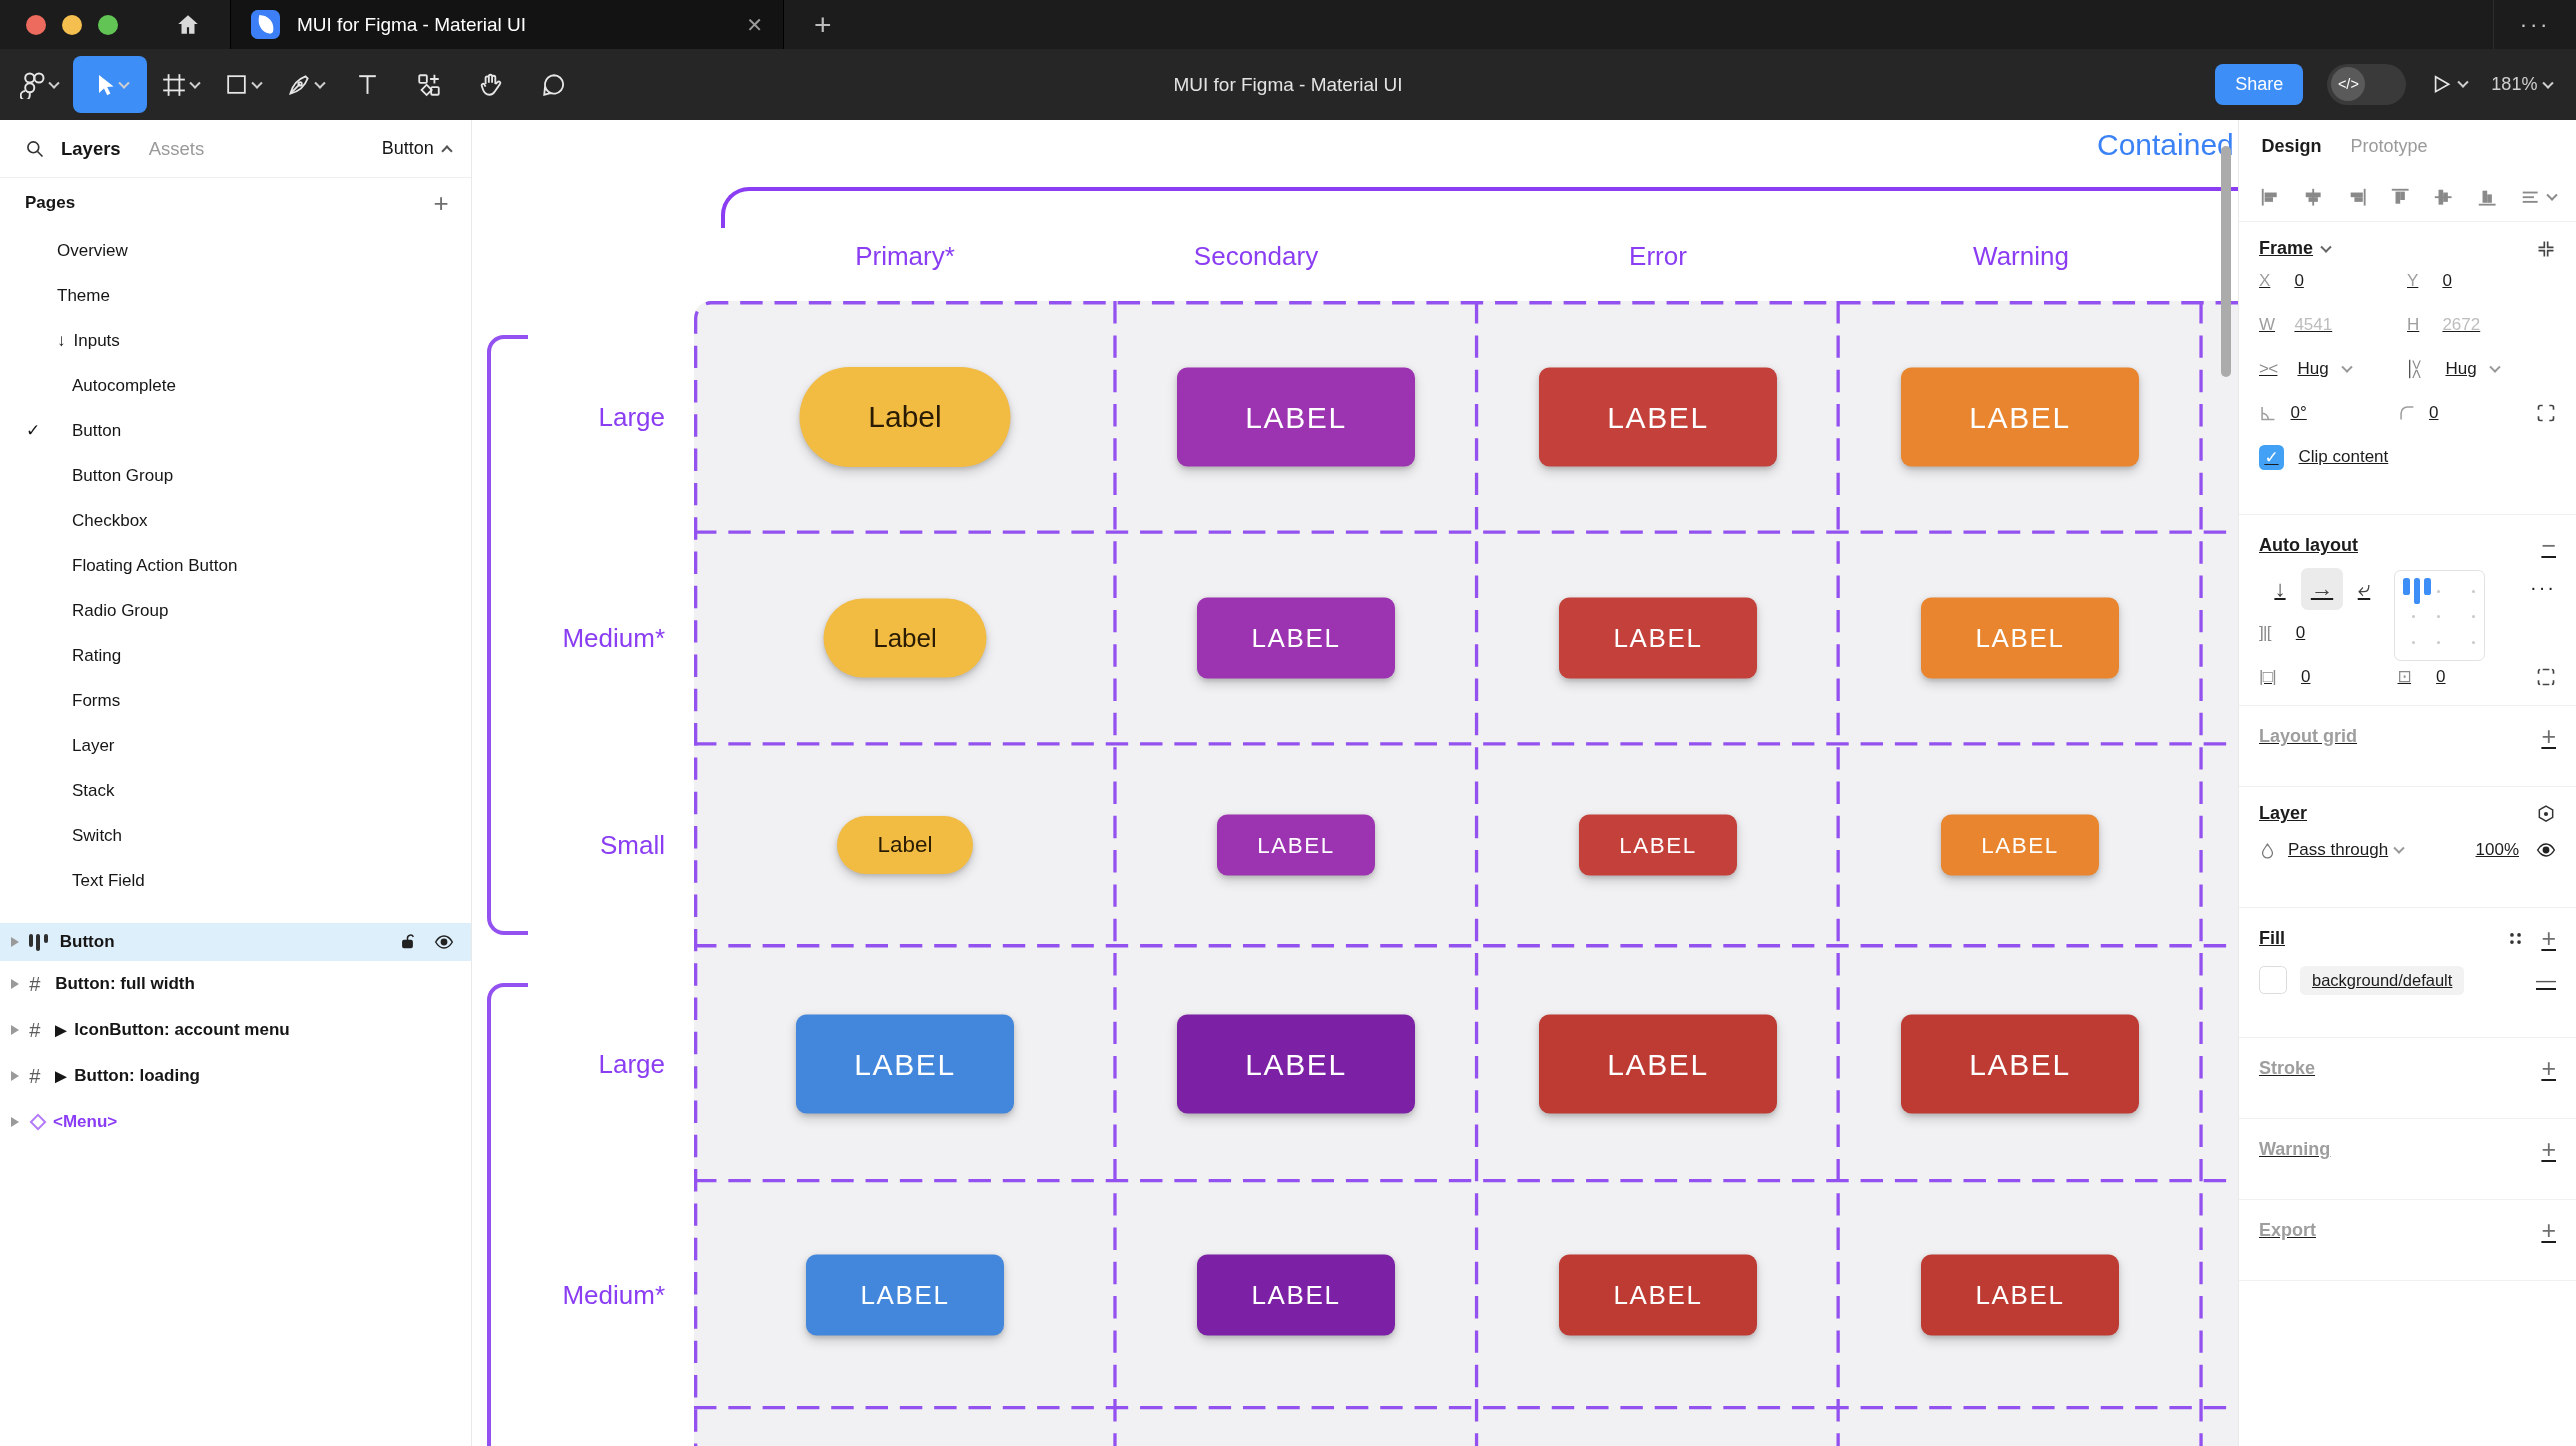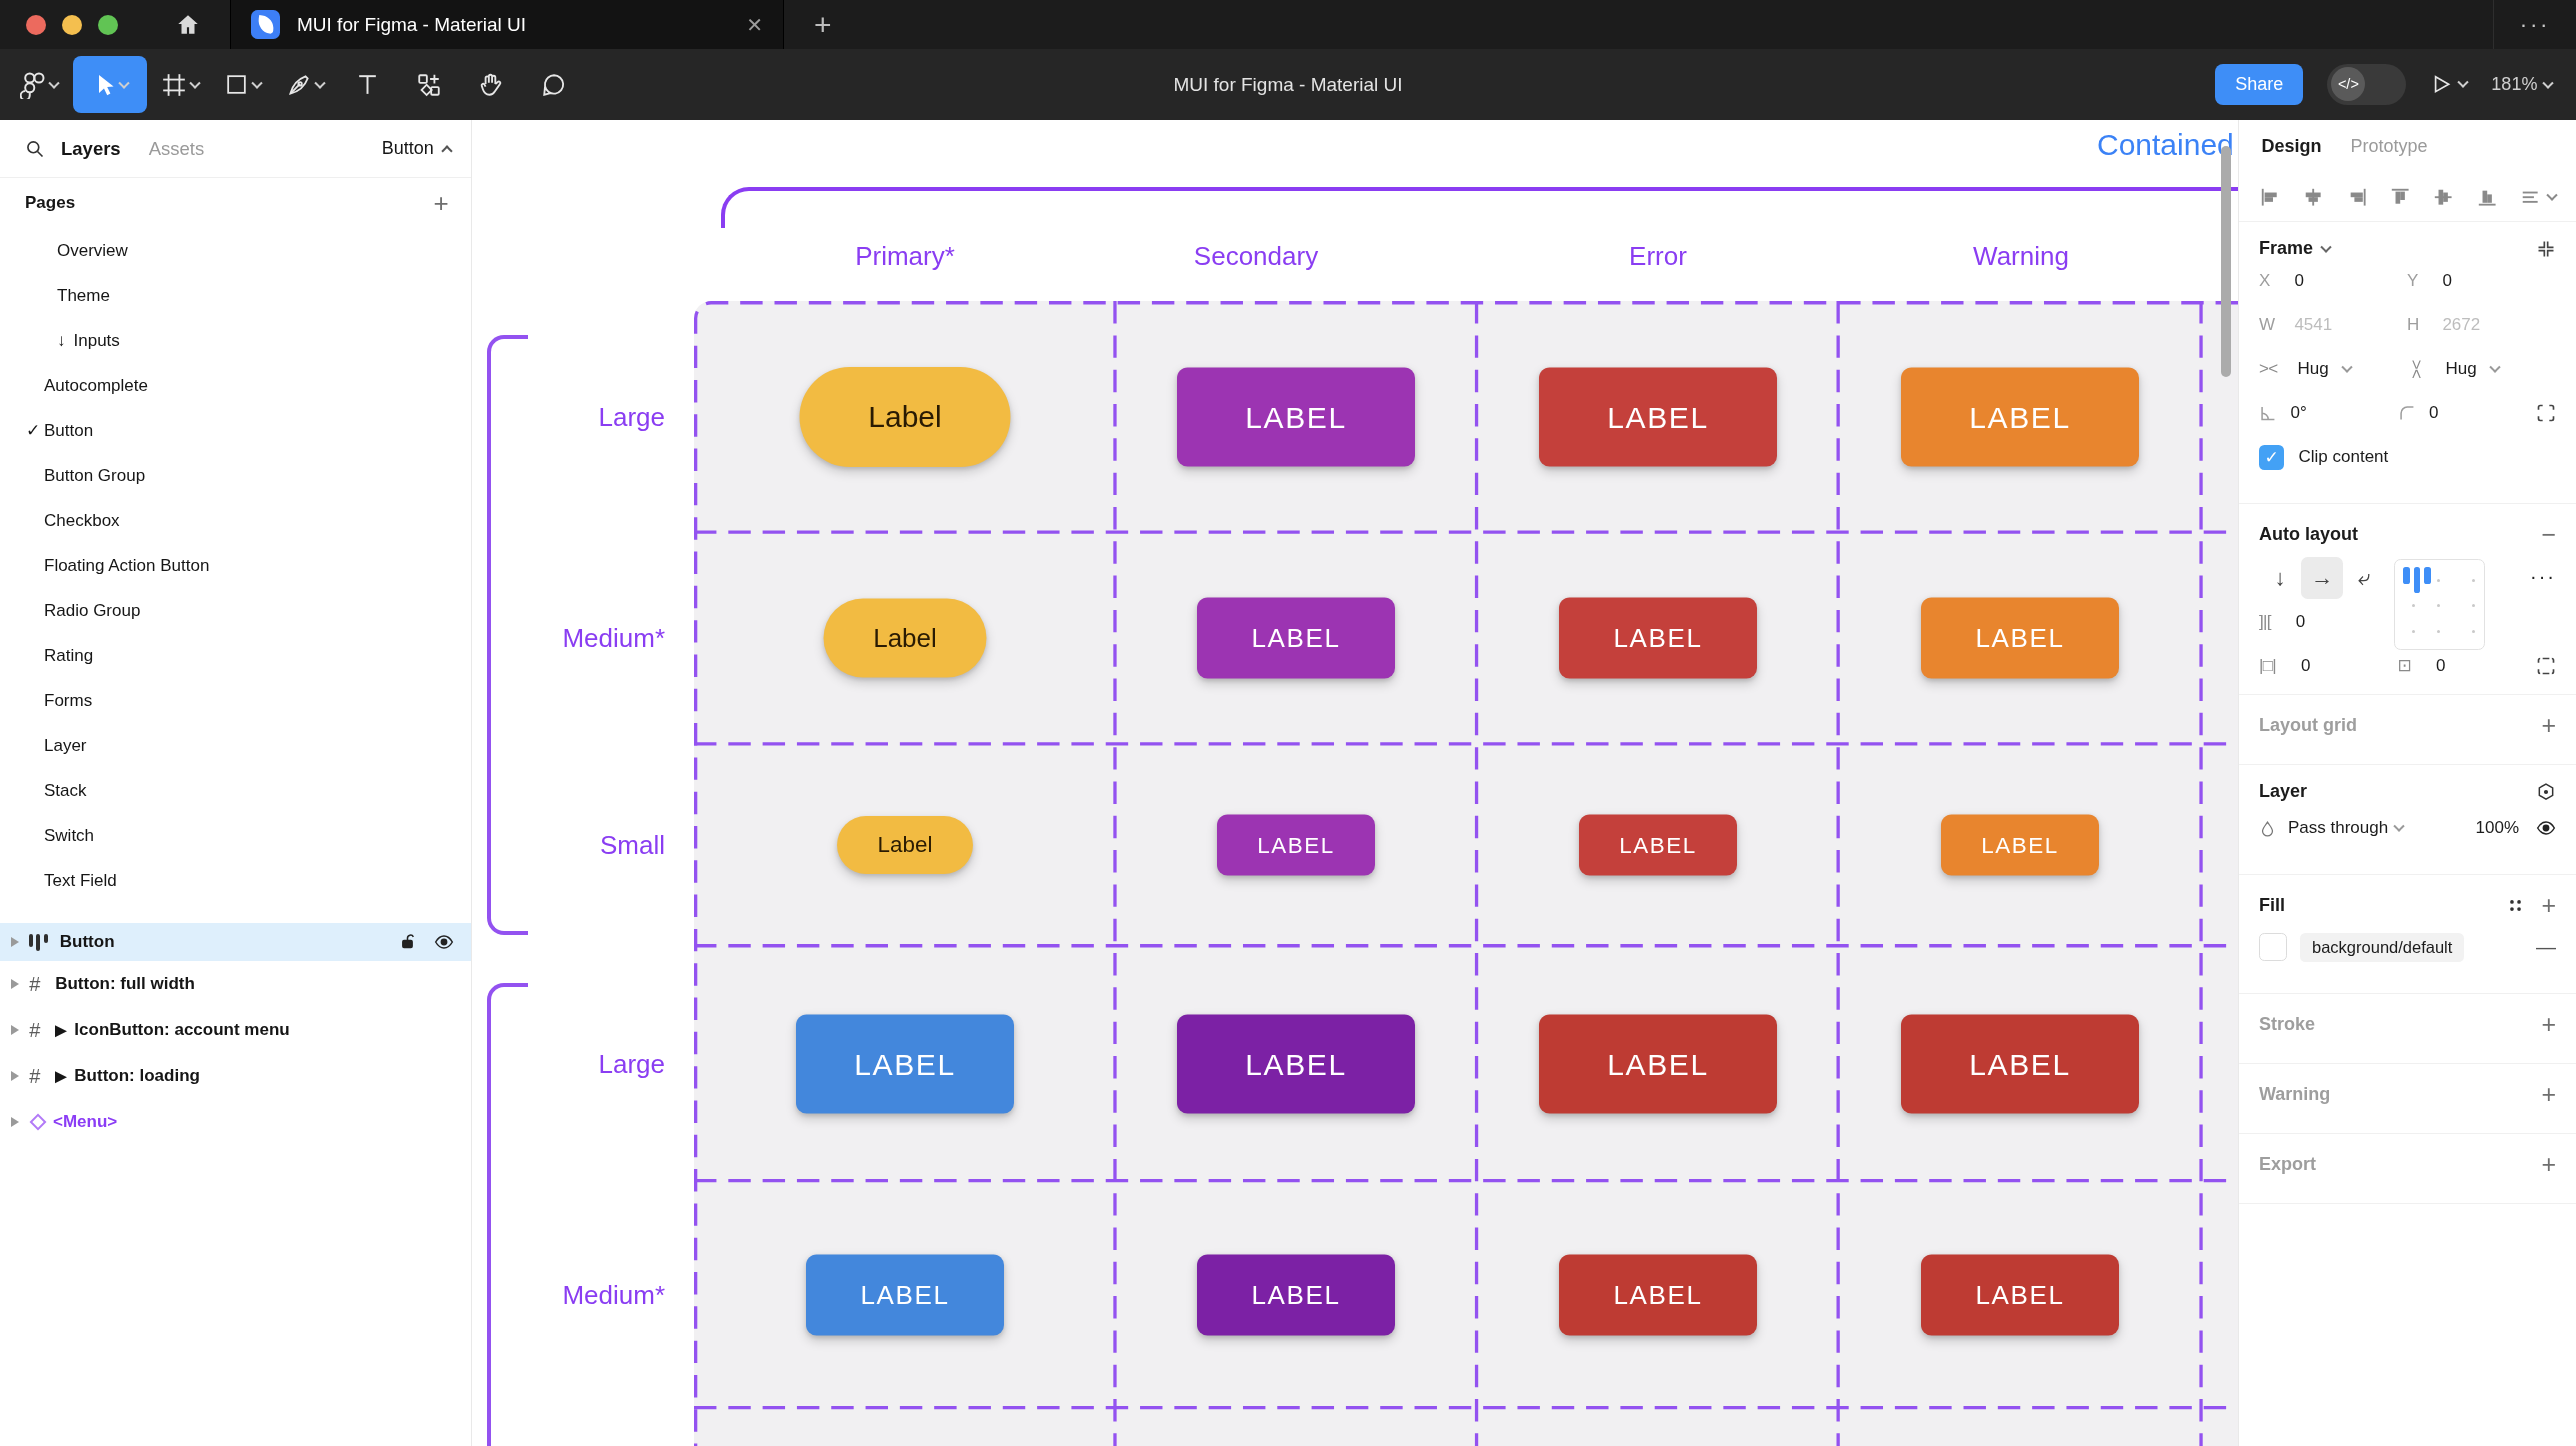--- a/index.html
+++ b/index.html
@@ -51,21 +51,21 @@
     border-bottom:1.3px solid #EFEFEF; }
   .sb-head .t1 { font-size:18.5px; font-weight:bold; margin-left:16px; }
   .sb-head .t2 { font-size:18.5px; color:#9a9a9a; margin-left:28px; }
   .sb-head .psel { margin-left:auto; font-size:18px; display:flex; align-items:center; gap:9.2px;}
   .chvup { width:8px; height:8px; border-right:2px solid #555; border-bottom:2px solid #555;
     transform:rotate(-135deg); display:inline-block; margin-top:5.3px;}
   .pages-row { height:50px; display:flex; align-items:center; padding:0 22.4px 0 25px; }
   .pages-row .lbl { font-size:17px; font-weight:bold; }
   .plus { margin-left:auto; font-size:26px; color:#6f6f6f; font-weight:300; }
   .pitem { height:45px; display:flex; align-items:center; font-size:17px; position:relative; }
-  .pitem.lv1 { padding-left:57px; } .pitem.lv2 { padding-left:44px; }
+  .pitem.lv1 { padding-left:57px; } .pitem.lv2 { padding-left:72px; }
   .pitem .chk { position:absolute; left:26px; font-size:17px; }
   .layer-sel { height:38px; background:#DEEFFC; display:flex; align-items:center; padding:0 17px 0 10.6px; margin-top:20px;}
   .caret { width:0; height:0; border-left:8px solid #9a9a9a; border-top:5.3px solid transparent;
     border-bottom:5.3px solid transparent; margin-right:10.6px; }
   .al-ic { display:flex; gap:3.3px; align-items:flex-start; height:17px; margin-right:12px; }
   .al-ic i { width:4px; background:#2f2f2f; border-radius:2px; display:block;}
   .layer-sel .nm { font-size:17px; font-weight:bold; }
   .layer-sel .ric { margin-left:auto; display:flex; gap:17px; }
   .litem { height:46px; display:flex; align-items:center; padding-left:10.6px; font-size:17px; font-weight:600;}
   .hashic { font-size:20px; color:#5c5c5c; font-weight:400; width:26px; }
@@ -99,21 +99,21 @@
   .scrollbar { position:absolute; left:1749px; top:26px; width:10px; height:231px; background:#ABABAB; border-radius:5.3px;}
 
   
   .inspector { position:absolute; right:0; top:120px; width:338px; bottom:0; background:#fff;
     border-left:1.3px solid #E9E9E9; color:#1c1c1c; font-size:17px; }
   .insp-tabs { height:53px; display:flex; align-items:center; gap:29px; padding-left:22.4px; }
   .insp-tabs .on { font-weight:bold; font-size:18px; }
   .insp-tabs .off { color:#9b9b9b; font-size:18px; }
   .alignrow { height:49px; display:flex; align-items:center; justify-content:space-between;
     padding:0 20px; border-bottom:1.3px solid #F0F0F0; }
-  .sect { border-bottom:1.3px solid #F0F0F0; padding:16px 20px 24px 20px; position:relative; }
+  .sect { border-bottom:1.3px solid #F0F0F0; padding:16px 20px 35px 20px; position:relative;text-decoration:underline; }
   .sect-h { display:flex; align-items:center; }
   .sect-h .nm { font-weight:bold; font-size:18px; }
   .sect-h .nm.dim { color:#9e9e9e; }
   .sect-h .right { margin-left:auto; display:flex; align-items:center; gap:17px; }
   .pm { font-size:25px; color:#6f6f6f; font-weight:300; }
   .prow { display:flex; align-items:center; height:44px; }
   .pcell { width:148px; display:flex; align-items:center; gap:13px; }
   .plab { color:#9e9e9e; font-size:17px; width:22.4px; }
   .pval { font-size:17px; }
   .pval.ghost { color:#bdbdbd; }

